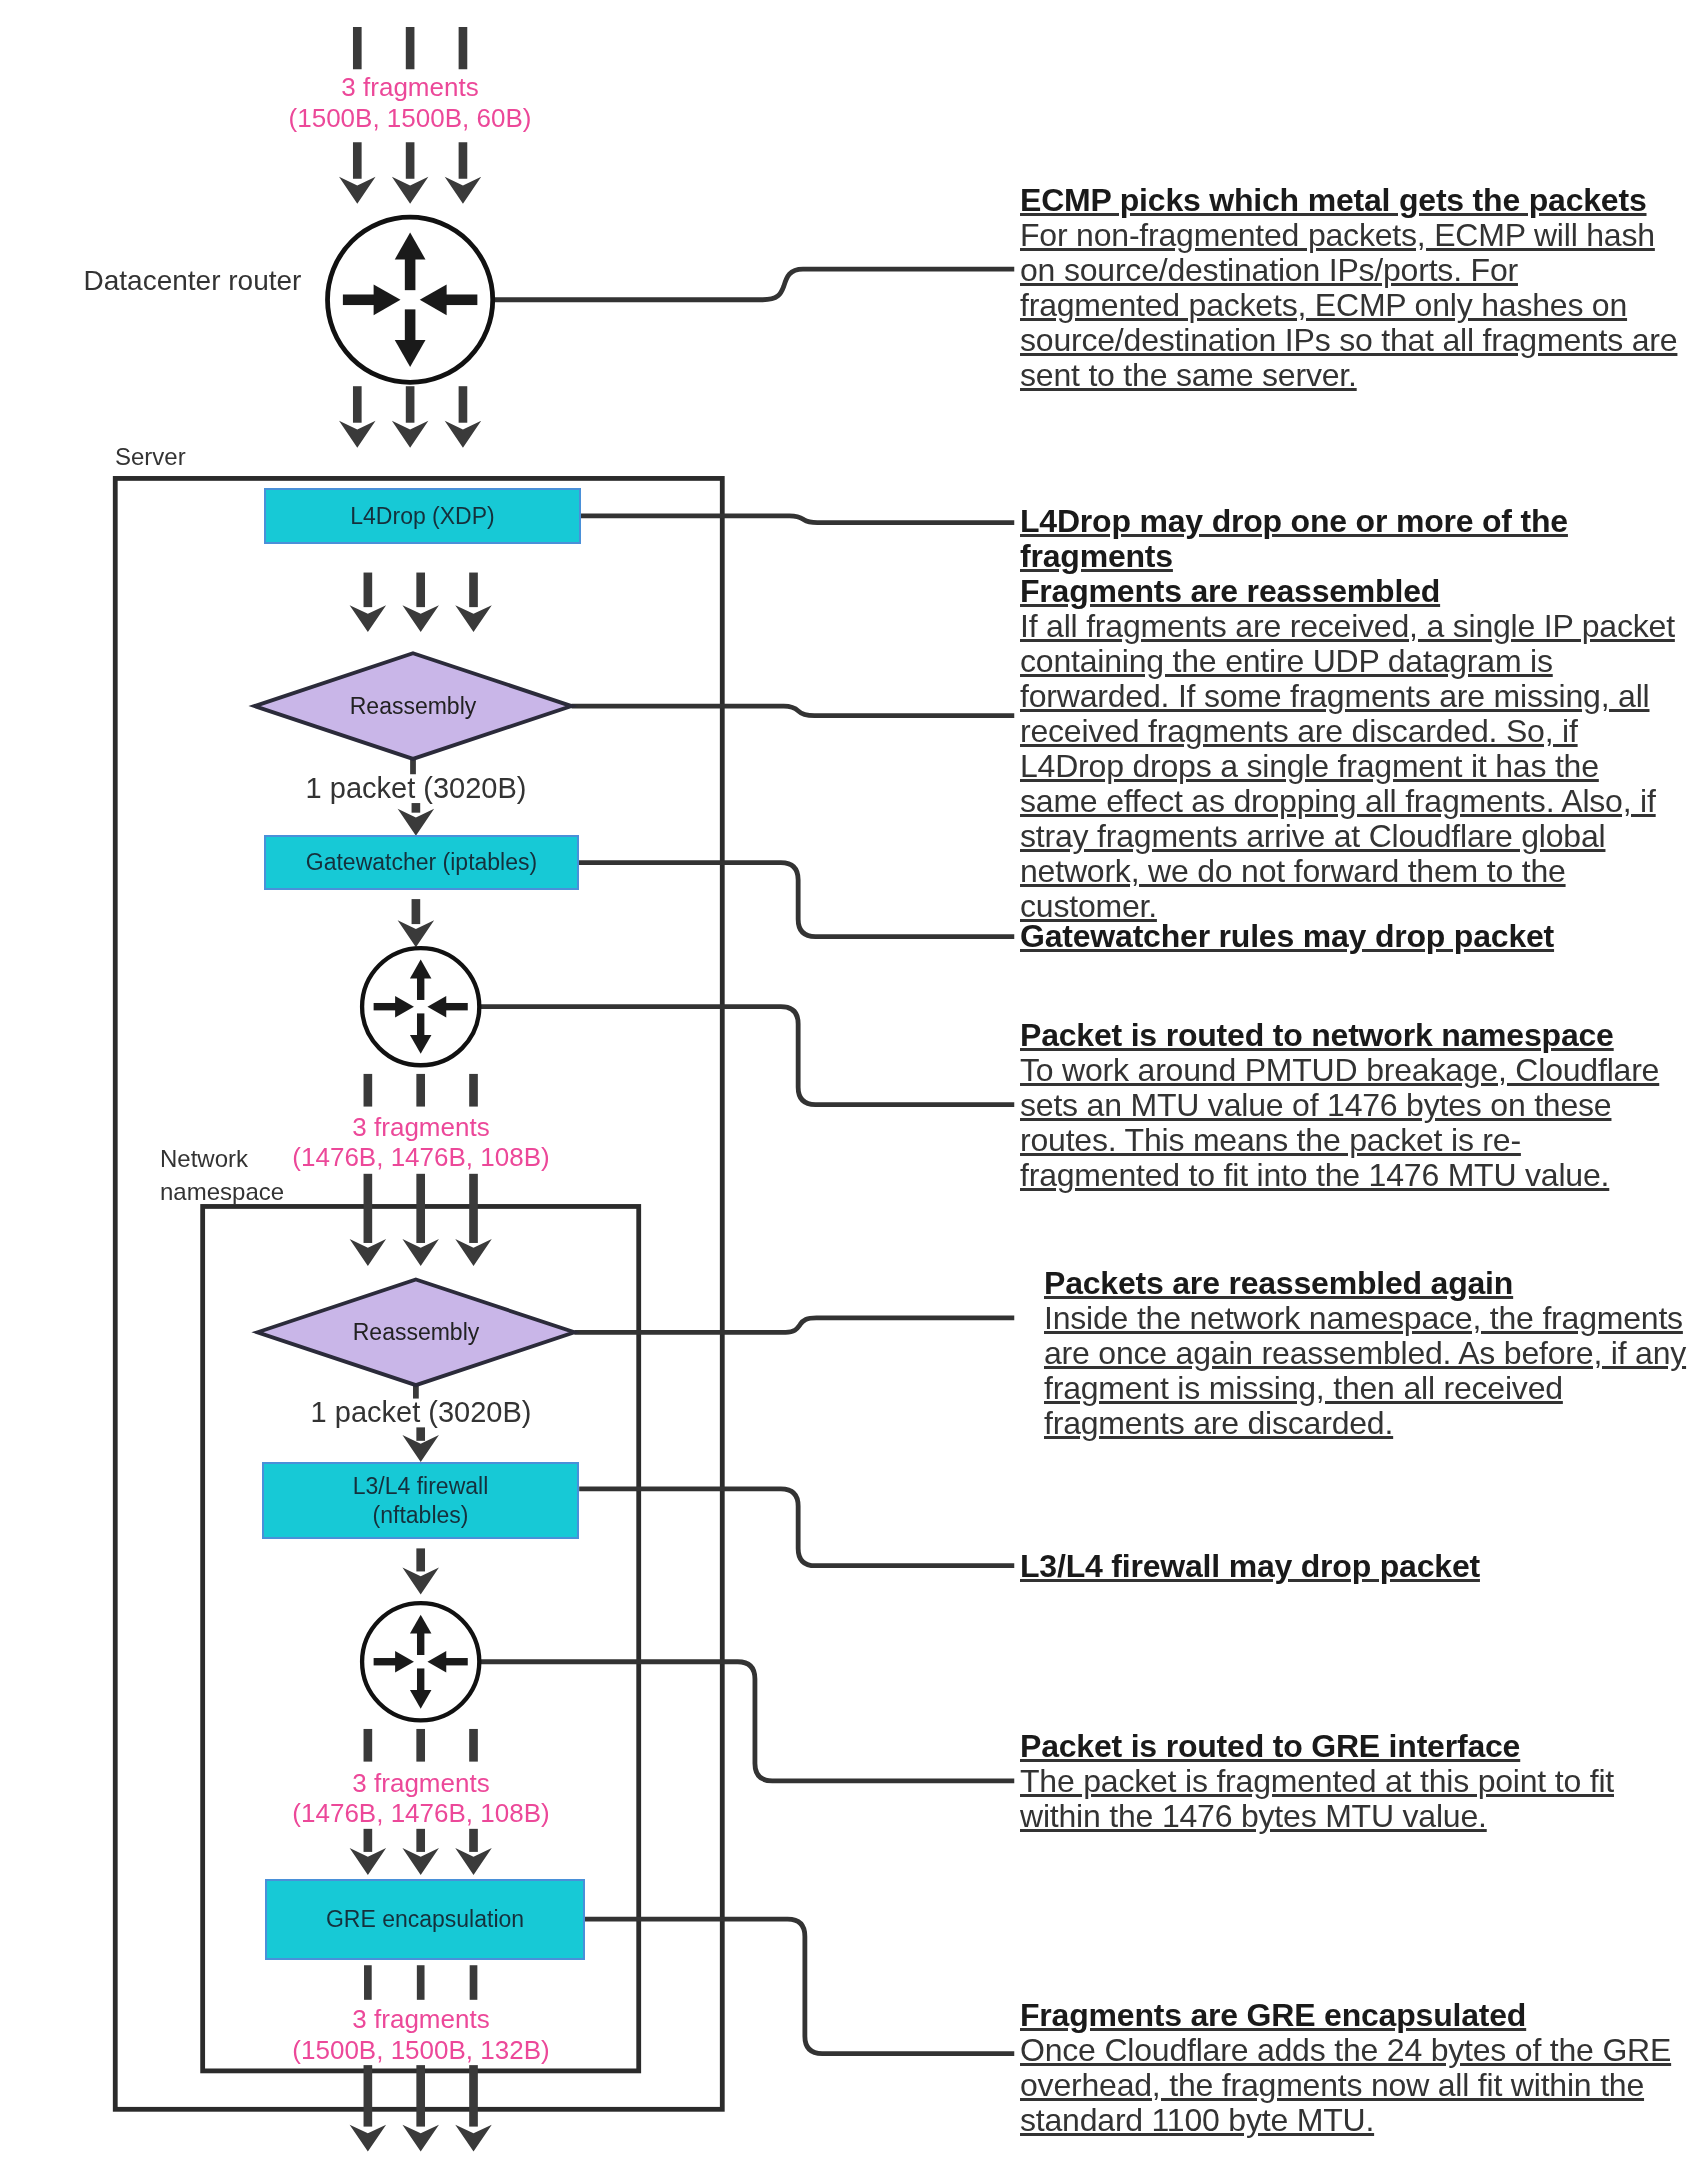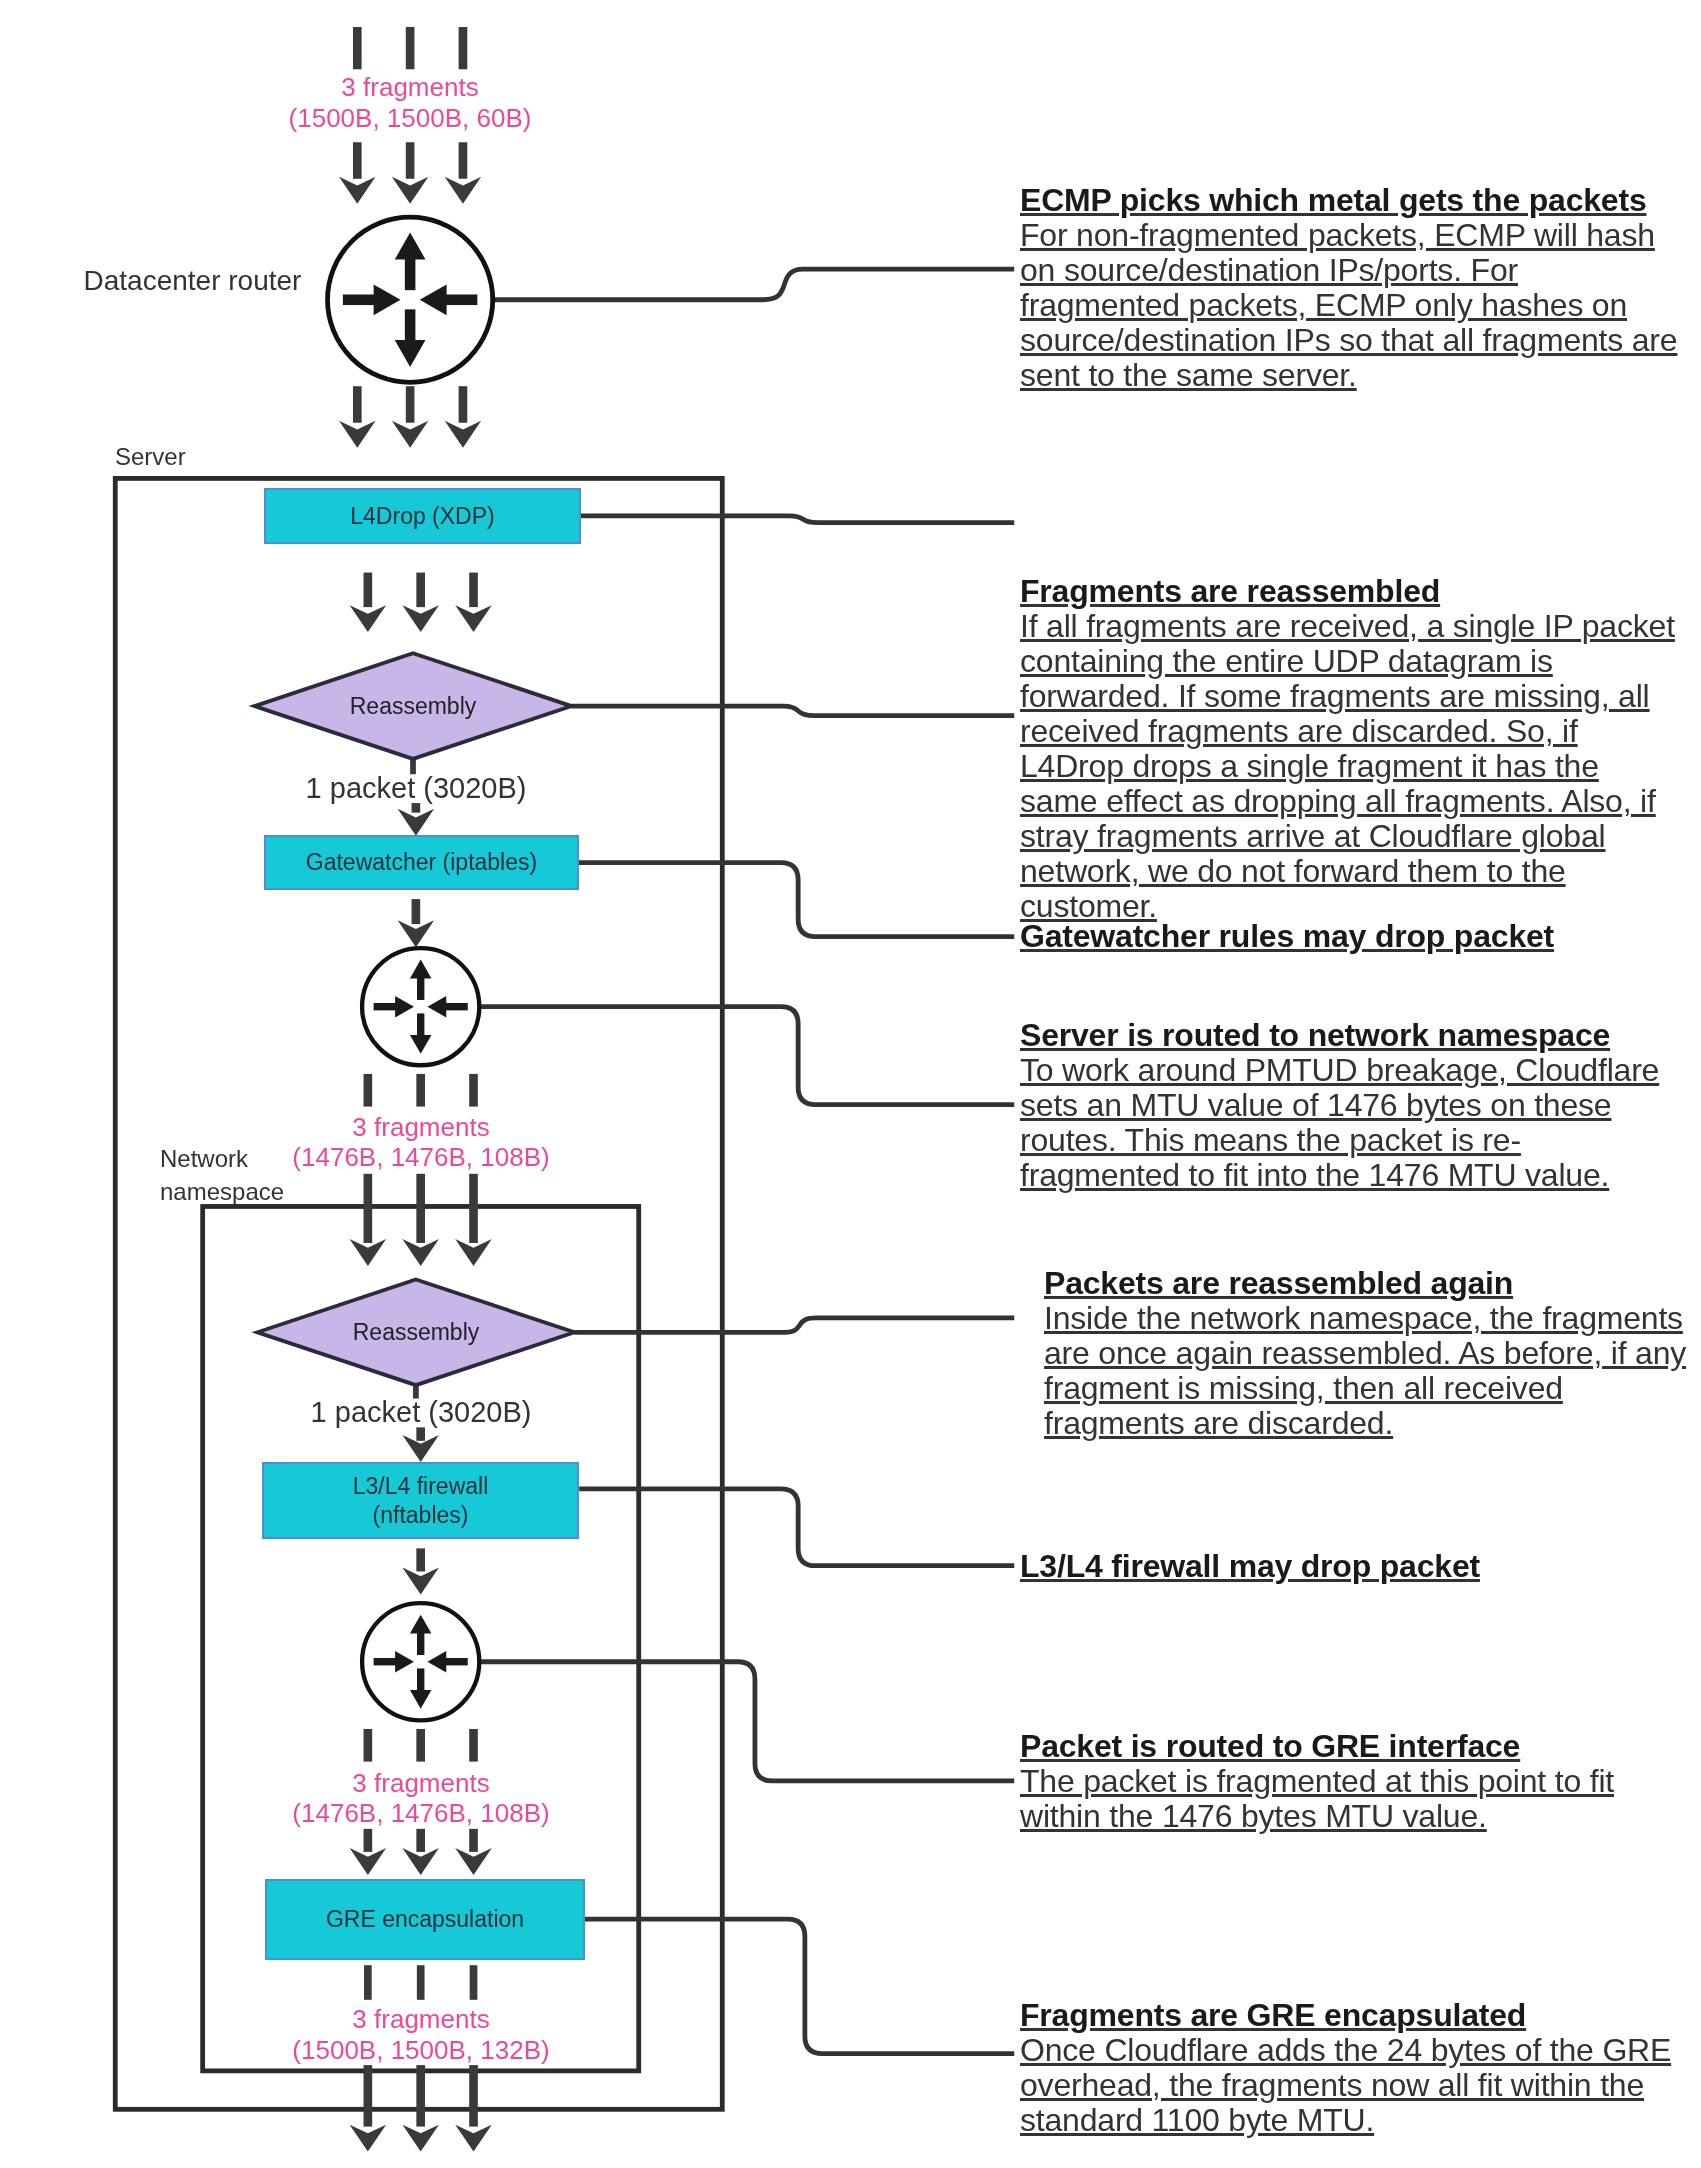--- a/index.html
+++ b/index.html
@@ -203,29 +203,32 @@
   <div class="plabel" style="left:421px;top:1394px;">1 packet (3020B)</div>
   <div class="clabel" style="left:421px;top:1767px;">3 fragments</div>
   <div class="clabel" style="left:421px;top:1797px;">(1476B, 1476B, 108B)</div>
   <div class="clabel" style="left:421px;top:2003px;">3 fragments</div>
   <div class="clabel" style="left:421px;top:2034px;">(1500B, 1500B, 132B)</div>
 
   <div class="ann" style="top:183px;">
     <div class="ann-h">ECMP picks which metal gets the packets</div>
     <div class="ann-b">For non-fragmented packets, ECMP will hash on source/destination IPs/ports. For fragmented packets, ECMP only hashes on source/destination IPs so that all fragments are sent to the same server.</div>
   </div>
+  <div class="ann" style="top:504px;">
+    <div class="ann-h">L4Drop may drop one or more of the fragments</div>
+  </div>
   <div class="ann" style="top:574px;">
     <div class="ann-h">Fragments are reassembled</div>
     <div class="ann-b">If all fragments are received, a single IP packet containing the entire UDP datagram is forwarded. If some fragments are missing, all received fragments are discarded. So, if L4Drop drops a single fragment it has the same effect as dropping all fragments. Also, if stray fragments arrive at Cloudflare global network, we do not forward them to the customer.</div>
   </div>
   <div class="ann" style="top:919px;">
     <div class="ann-h">Gatewatcher rules may drop packet</div>
   </div>
   <div class="ann" style="top:1018px;">
-    <div class="ann-h">Server is routed to network namespace</div>
+    <div class="ann-h">Packet is routed to network namespace</div>
     <div class="ann-b">To work around PMTUD breakage, Cloudflare sets an MTU value of 1476 bytes on these routes. This means the packet is re-fragmented to fit into the 1476 MTU value.</div>
   </div>
   <div class="ann" style="top:1266px;margin-left:24px;">
     <div class="ann-h">Packets are reassembled again</div>
     <div class="ann-b">Inside the network namespace, the fragments are once again reassembled. As before, if any fragment is missing, then all received fragments are discarded.</div>
   </div>
   <div class="ann" style="top:1549px;">
     <div class="ann-h">L3/L4 firewall may drop packet</div>
   </div>
   <div class="ann" style="top:1729px;">

